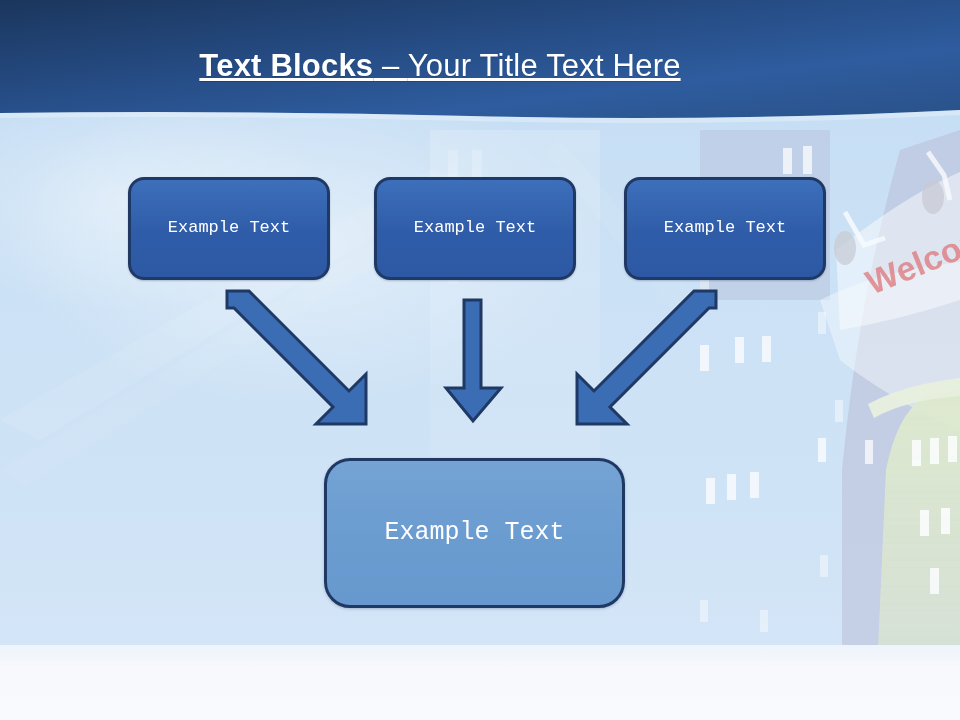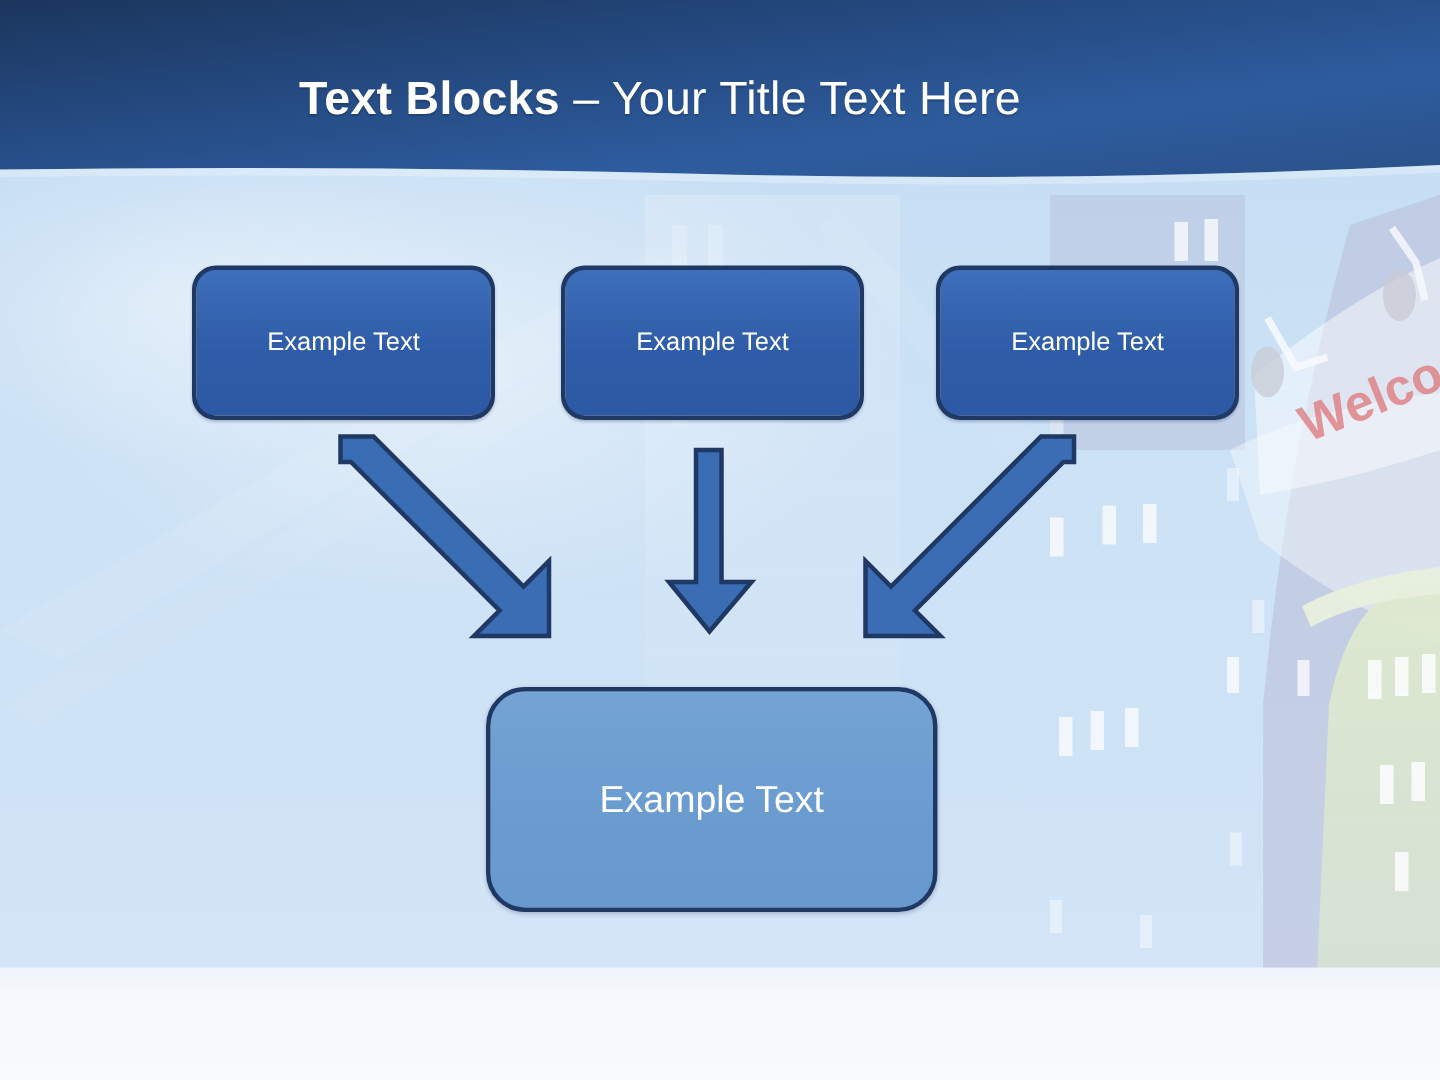--- a/index.html
+++ b/index.html
@@ -58,20 +58,21 @@
     position: absolute;
     left: 0;
     top: 48px;
     width: 880px;
     text-align: center;
     color: #ffffff;
     font-size: 31px;
     letter-spacing: 0.2px;
     white-space: nowrap;
     text-shadow: 0 1px 1px rgba(0,0,0,0.18);
+    text-decoration: underline;
   }
   .title .strong { font-weight: bold; }
   .title .light  { font-weight: normal; }
 
   
   .shapes-layer {
     position: absolute;
     left: 0;
     top: 0;
     width: 960px;
@@ -81,20 +82,21 @@
     position: absolute;
     box-sizing: border-box;
     display: flex;
     align-items: center;
     justify-content: center;
     color: #ffffff;
     border-radius: 16px;
     border: 3px solid #1f3864;
     text-align: center;
     line-height: 1.2;
+    font-family: Liberation Mono, monospace;
   }
   .node.top {
     width: 202px;
     height: 103px;
     font-size: 17px;
     background: linear-gradient(180deg, #3d6fba 0%, #2f5ca8 55%, #2d59a4 100%);
     box-shadow: 0 1px 2px rgba(20,40,80,0.25);
   }
   .node.top.n1 { left: 128px; top: 177px; }
   .node.top.n2 { left: 374px; top: 177px; }

